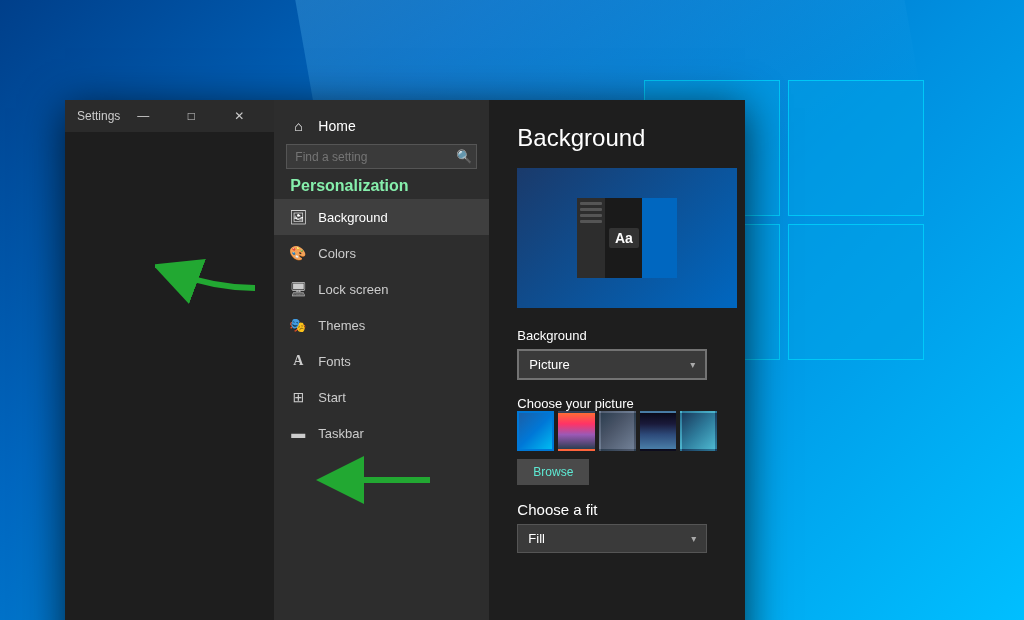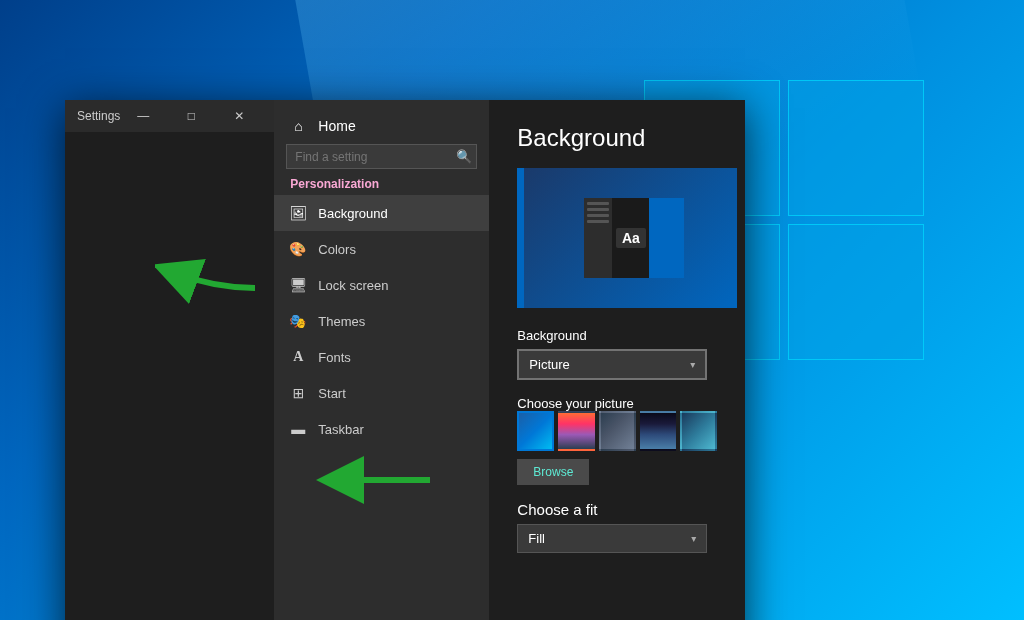--- a/index.html
+++ b/index.html
@@ -138,22 +138,22 @@
       font-size: 12px;
       flex: 1;
       outline: none;
     }
     .search-icon-char {
       color: #aaa;
       font-size: 13px;
     }
 
     .section-label {
-      color: #f9a8d4;
-      font-size: 12px;
+      color: #86efac;
+      font-size: 16px;
       font-weight: 600;
       padding: 8px 16px 4px;
     }
 
     .nav-item {
       display: flex;
       align-items: center;
       gap: 12px;
       padding: 10px 16px;
       color: #ccc;
@@ -198,21 +198,20 @@
       position: relative;
       overflow: hidden;
     }
     .preview-desktop {
       width: 100%;
       height: 100%;
       background: linear-gradient(135deg, #1a3a6b 0%, #0067c0 100%);
       display: flex;
       align-items: center;
       justify-content: center;
-      margin-left: 7px;
     }
     .preview-window-mock {
       background: #1e1e1e;
       width: 100px;
       height: 80px;
       display: flex;
     }
     .preview-sidebar-mock {
       width: 28px;
       background: #2d2d2d;

